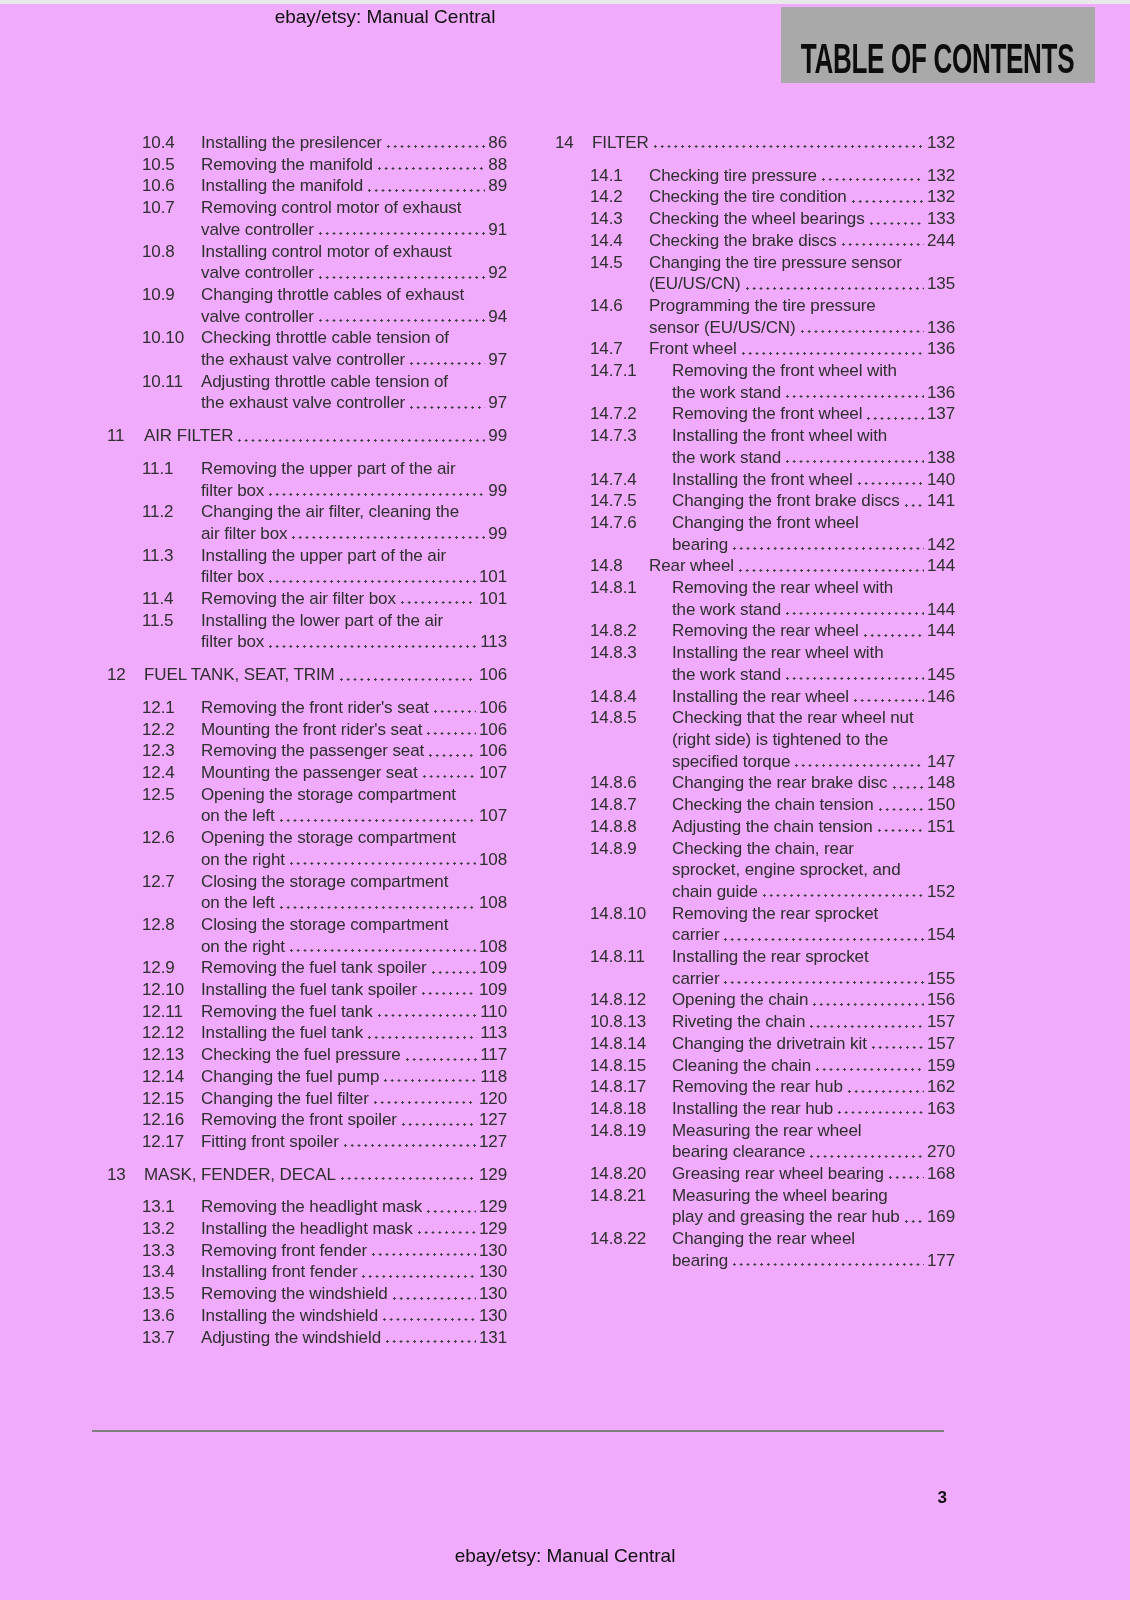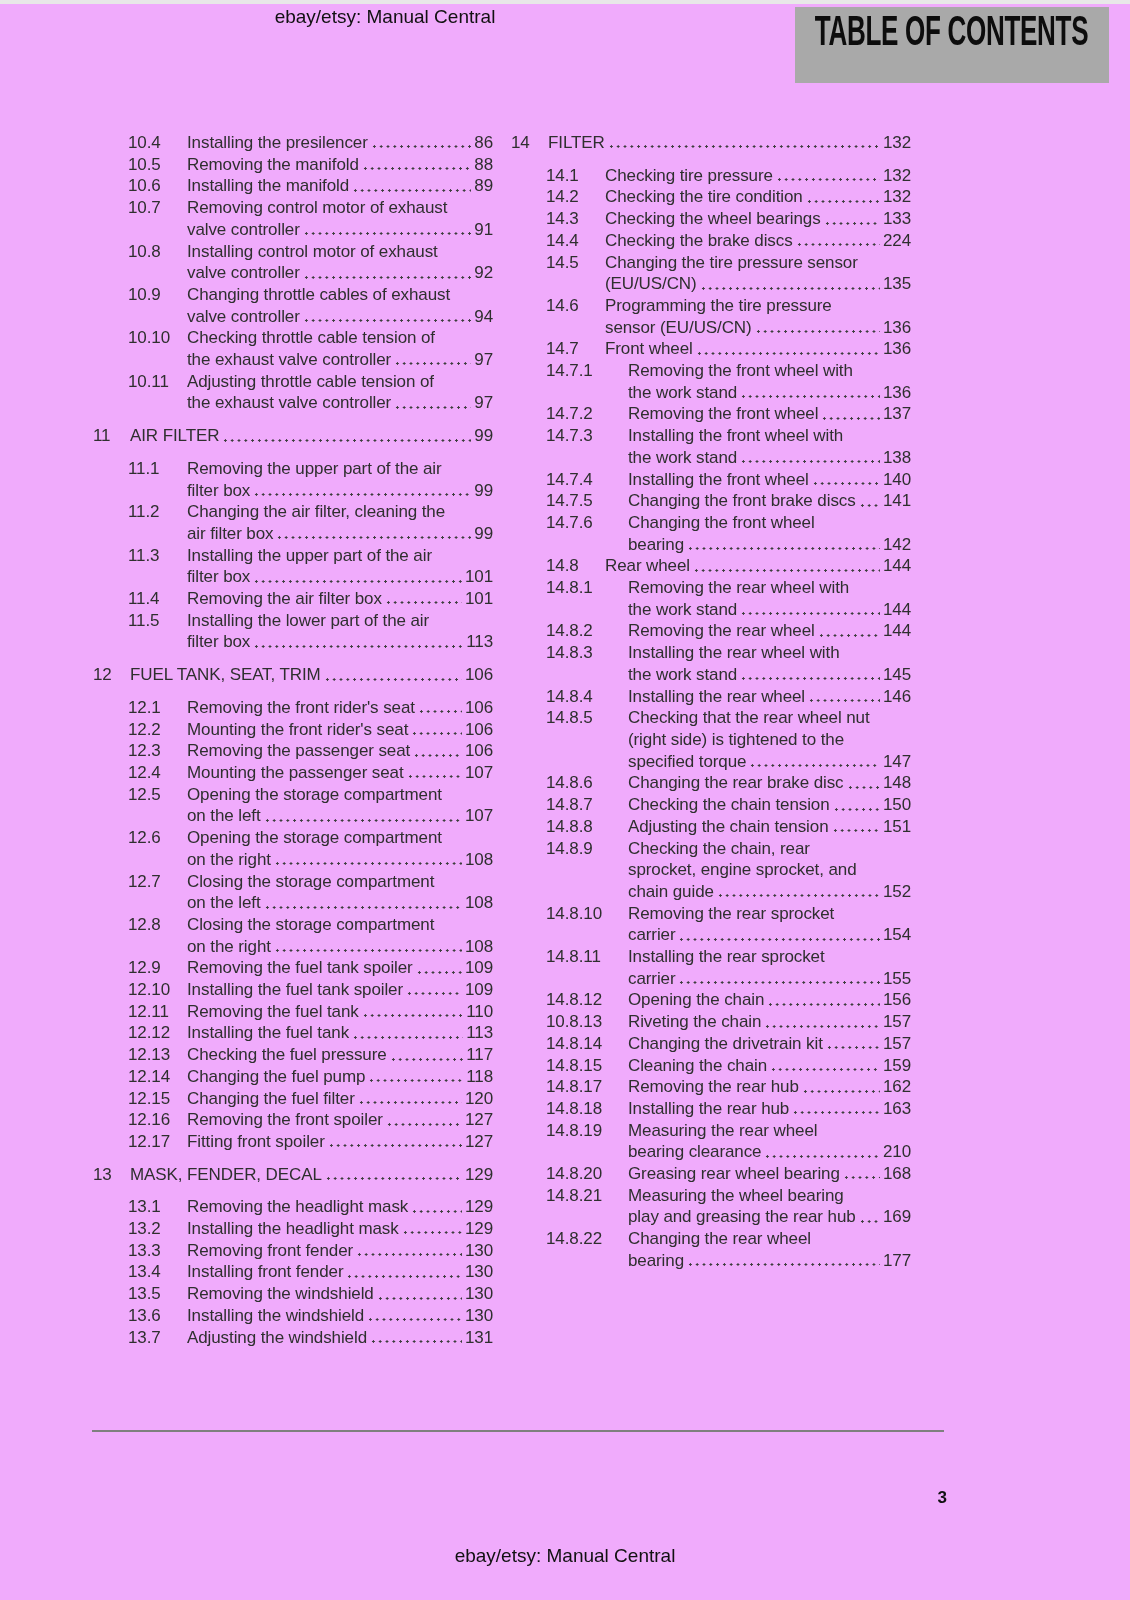--- a/index.html
+++ b/index.html
@@ -6,29 +6,29 @@
   .page {
     position:relative; width:1130px; height:1600px; margin:4px auto;
     background:#f0abfc; overflow:hidden;
     font-family:"Liberation Sans", sans-serif; color:#2f2f2f;
   }
   .doc-header {
     position:absolute; top:2px; left:0; width:770px; text-align:center;
     font-size:19px; color:#111; font-family:"Liberation Sans", sans-serif;
   }
   .banner {
-    position:absolute; top:3px; right:21px; width:314px; height:76px;
-    display:flex; align-items:flex-start; justify-content:center;
+    position:absolute; top:3px; right:35px; width:314px; height:76px;
+    display:flex; align-items:flex-end; justify-content:center;
   }
   .banner-title {
     font-weight:bold; font-size:42px; color:#0d0d0d; white-space:nowrap;
     transform:scaleX(0.62); letter-spacing:-0.5px;
   }
   .toc-wrap {
-    position:absolute; left:93px; top:128px; display:flex; gap:18px;
+    position:absolute; left:107px; top:128px; display:flex; gap:48px;
   }
   .col { width:400px; line-height:21.7px; font-size:17px; letter-spacing:-0.1px; }
   .entry { display:flex; }
   .entry .num { flex:0 0 auto; }
   .level-1 .num { width:37px; }
   .level-2 .num { margin-left:35px; width:59px; }
   .level-3 .num { margin-left:35px; width:82px; }
   .body { flex:1 1 auto; min-width:0; }
   .line { white-space:pre; }
   .line.last { display:flex; white-space:normal; }
@@ -522,21 +522,21 @@
               <span class="pg">133</span>
             </div>
           </div>
         </div>
         <div class="entry level-2">
           <span class="num">14.4</span>
           <div class="body">
             <div class="line last">
               <span class="txt">Checking the brake discs</span>
               <span class="leader"></span>
-              <span class="pg">224</span>
+              <span class="pg">244</span>
             </div>
           </div>
         </div>
         <div class="entry level-2">
           <span class="num">14.5</span>
           <div class="body">
             <div class="line"><span class="txt">Changing the tire pressure sensor</span></div>
             <div class="line last">
               <span class="txt">(EU/US/CN)</span>
               <span class="leader"></span>
@@ -816,21 +816,21 @@
             </div>
           </div>
         </div>
         <div class="entry level-3">
           <span class="num">14.8.19</span>
           <div class="body">
             <div class="line"><span class="txt">Measuring the rear wheel</span></div>
             <div class="line last">
               <span class="txt">bearing clearance</span>
               <span class="leader"></span>
-              <span class="pg">210</span>
+              <span class="pg">270</span>
             </div>
           </div>
         </div>
         <div class="entry level-3">
           <span class="num">14.8.20</span>
           <div class="body">
             <div class="line last">
               <span class="txt">Greasing rear wheel bearing</span>
               <span class="leader"></span>
               <span class="pg">168</span>

